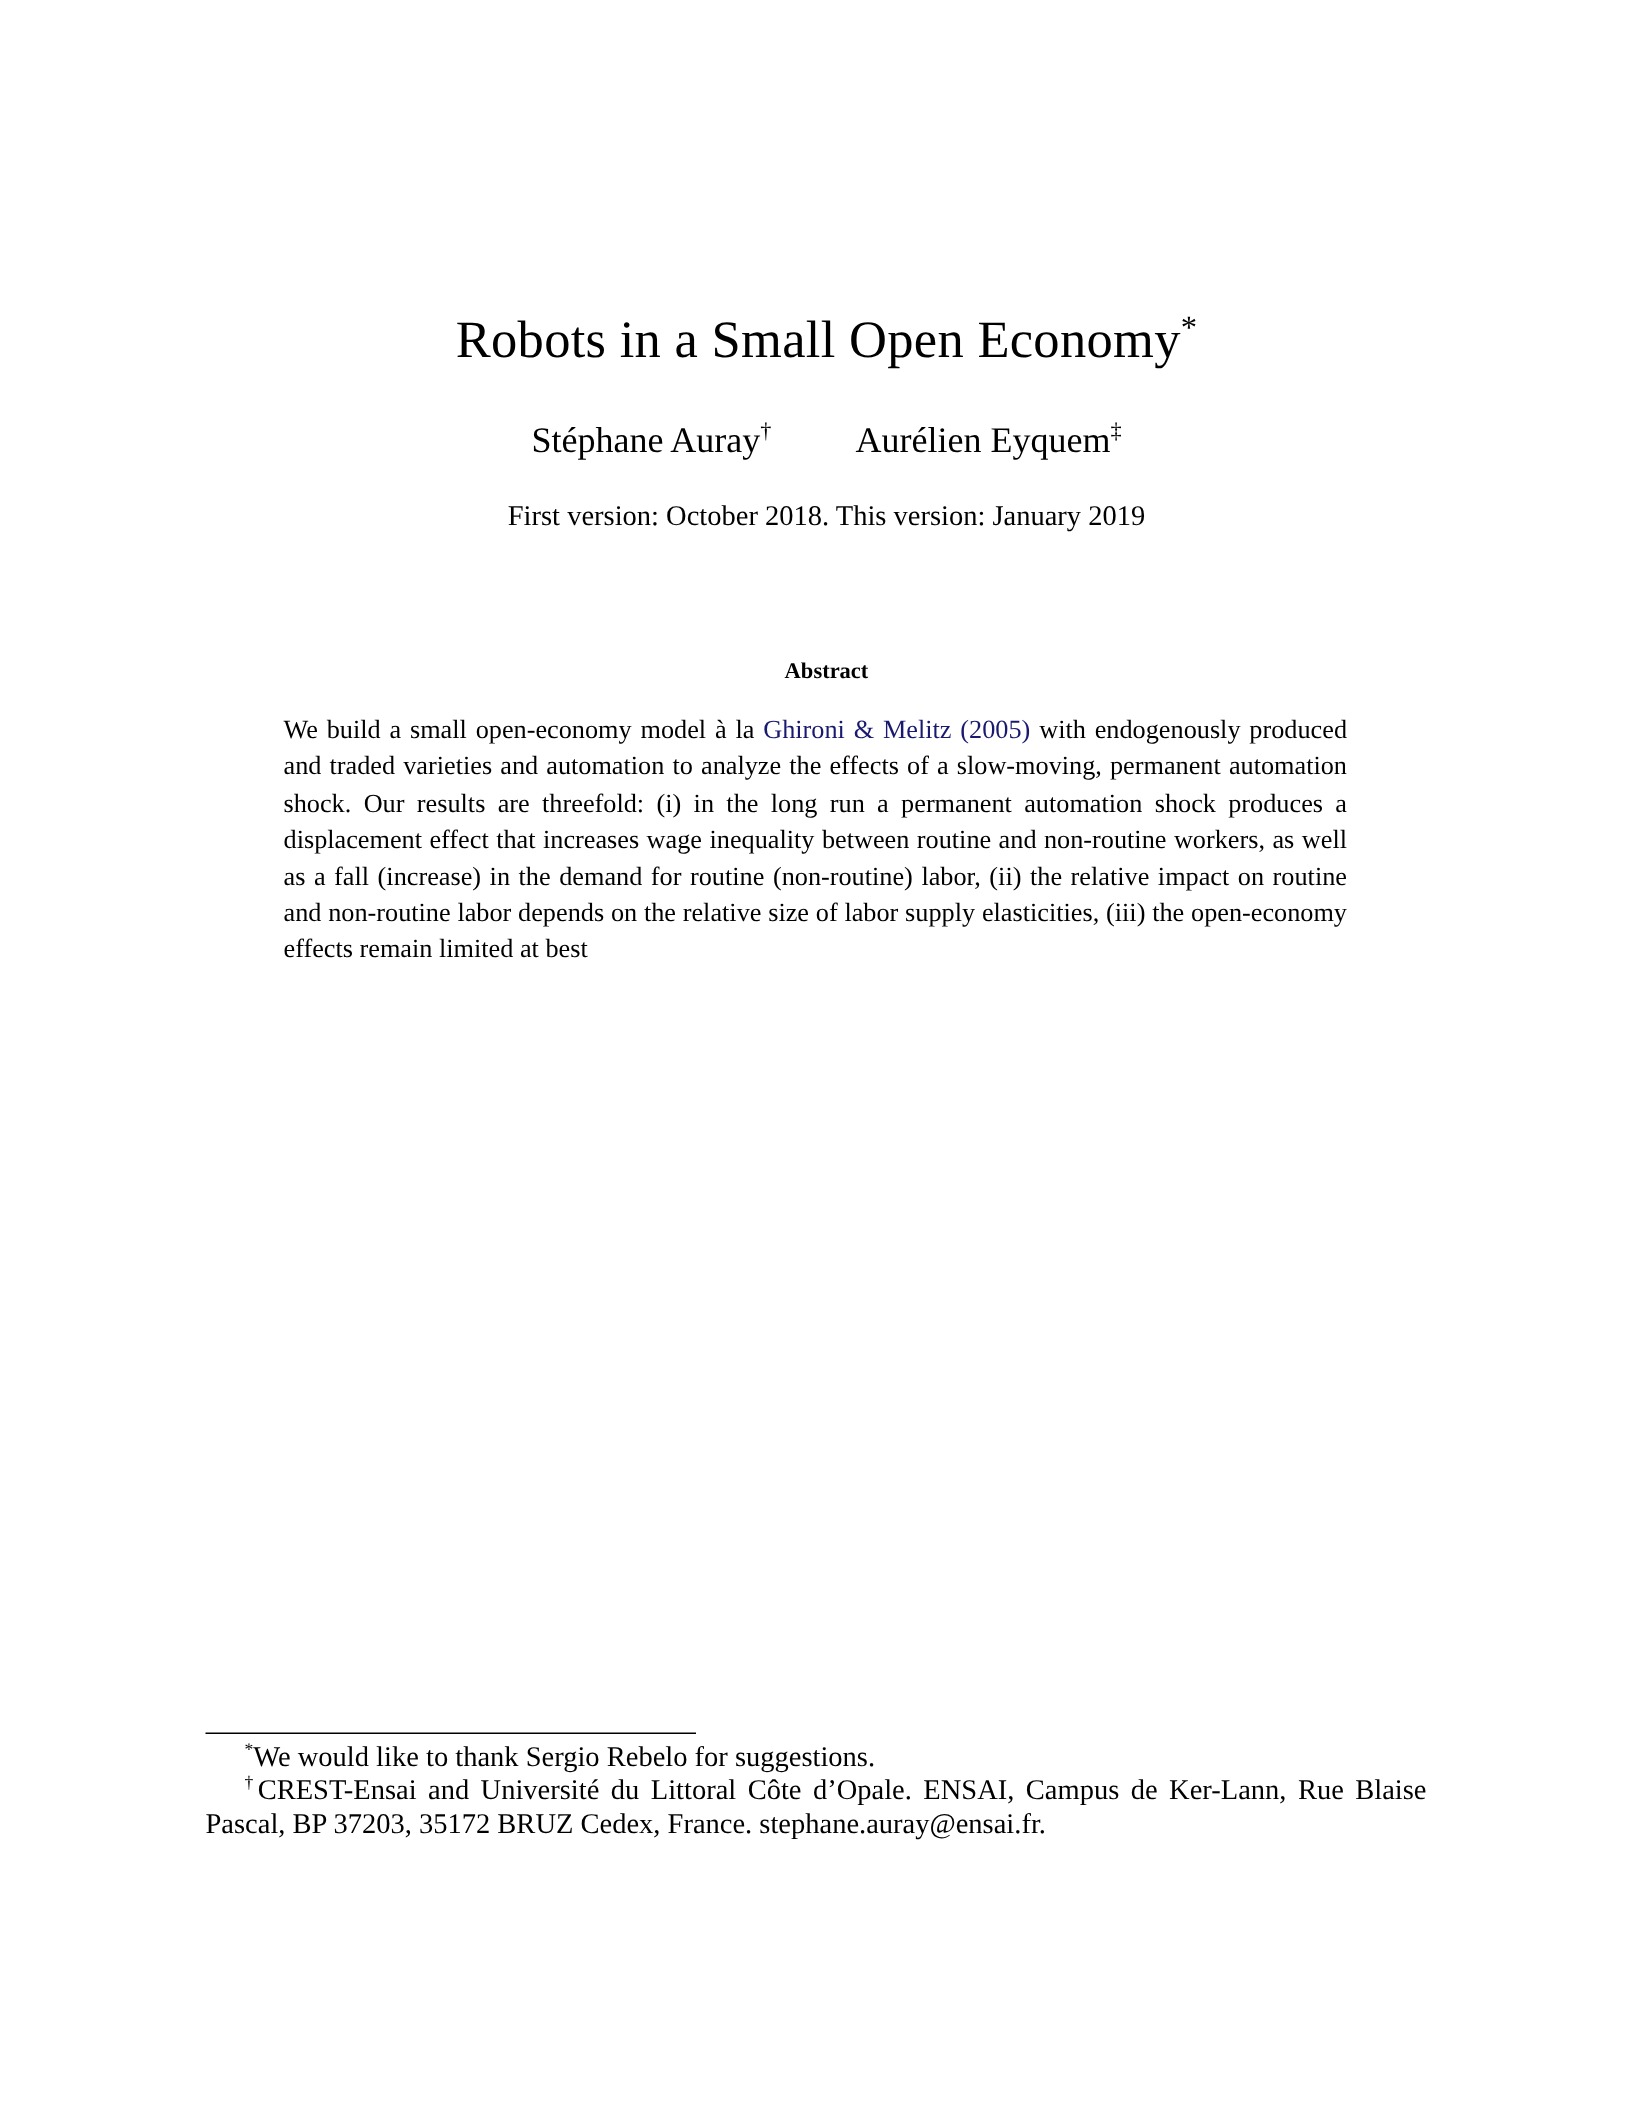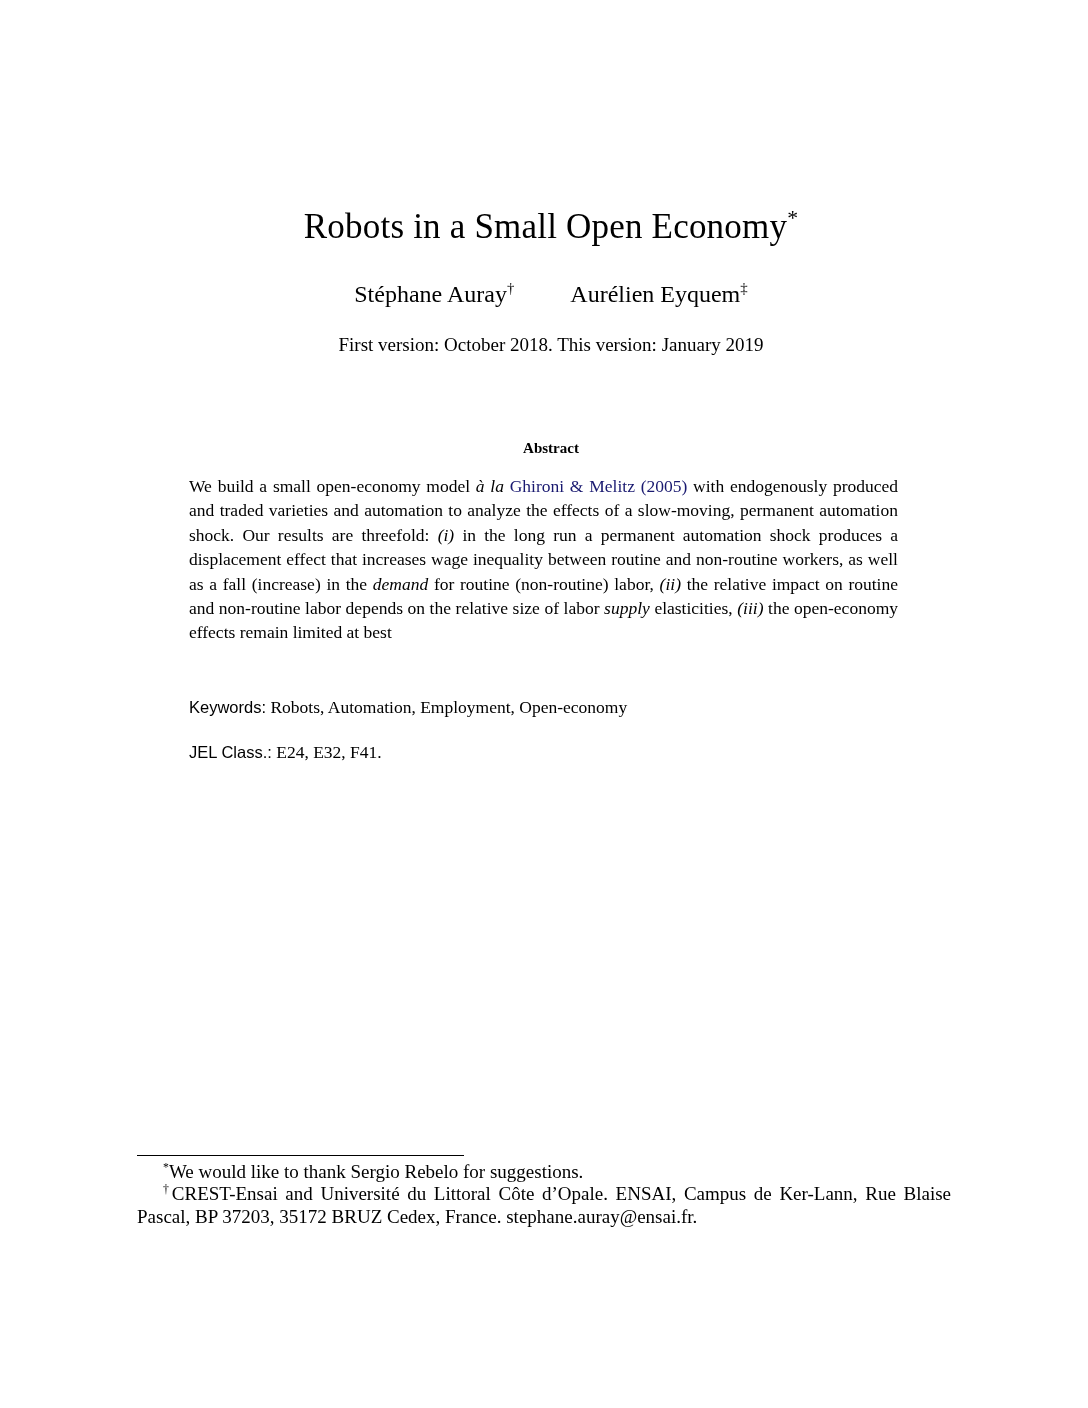--- a/index.html
+++ b/index.html
@@ -60,21 +60,21 @@
   }
   .abstract-body {
     position: absolute;
     top: 474px;
     left: 189px;
     width: 709px;
     font-size: 17.5px;
     line-height: 24.4px;
     text-align: justify;
   }
-  .it { font-style: italic; }
+  .it { }
   .cite-link {
     color: #191970;
     text-decoration: none;
     cursor: pointer;
     margin-top: 34px;
   }
   .keywords-line {
     position: absolute;
     top: 697px;
     left: 189px;
@@ -117,23 +117,21 @@
   <div class="authors-line">
     <span class="author"><span>Stéphane Auray</span><sup class="mark">†</sup></span><span class="author"><span>Aurélien Eyquem</span><sup class="mark">‡</sup></span>
   </div>
 
   <div class="version-line">First version: October 2018. This version: January 2019</div>
 
   <div class="abstract-heading">Abstract</div>
 
   <div class="abstract-body"><span>We build a small open-economy model </span><span class="it">à la</span><span> </span><a class="cite-link" style="color: rgb(25, 25, 112);">Ghironi &amp; Melitz (2005)</a><span> with endogenously produced and traded varieties and automation to analyze the effects of a slow-moving, permanent automation shock. Our results are threefold: </span><span class="it">(i)</span><span> in the long run a permanent automation shock produces a displacement effect that increases wage inequality between routine and non-routine workers, as well as a fall (increase) in the </span><span class="it">demand</span><span> for routine (non-routine) labor, </span><span class="it">(ii)</span><span> the relative impact on routine and non-routine labor depends on the relative size of labor </span><span class="it">supply</span><span> elasticities, </span><span class="it">(iii)</span><span> the open-economy effects remain limited at best</span></div>
 
-  <div class="keywords-line"><span class="sans-label">Keywords:</span><span> Robots, Automation, Employment, Open-economy</span></div>
 
-  <div class="jel-line"><span class="sans-label">JEL Class.:</span><span> E24, E32, F41.</span></div>
 
   <div class="footnotes">
     <div class="footnote-rule"></div>
     <p class="footnote"><sup class="mark">*</sup><span>We would like to thank Sergio Rebelo for suggestions.</span></p>
     <p class="footnote"><sup class="mark">†</sup><span>CREST-Ensai and Université du Littoral Côte d’Opale.  ENSAI, Campus de Ker-Lann, Rue Blaise Pascal, BP 37203, 35172 BRUZ Cedex, France. stephane.auray@ensai.fr.</span></p>
   </div>
 
 </div>
 
 </body></html>

